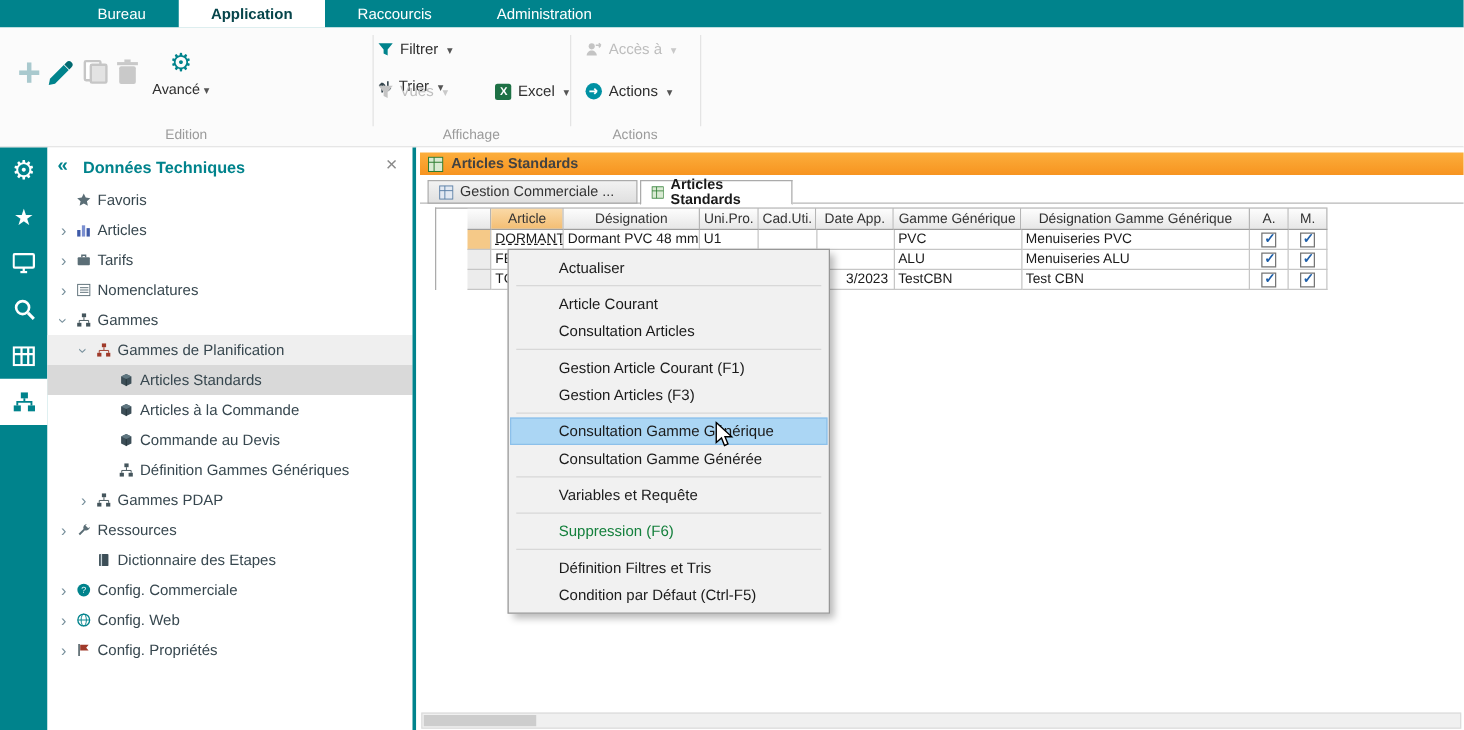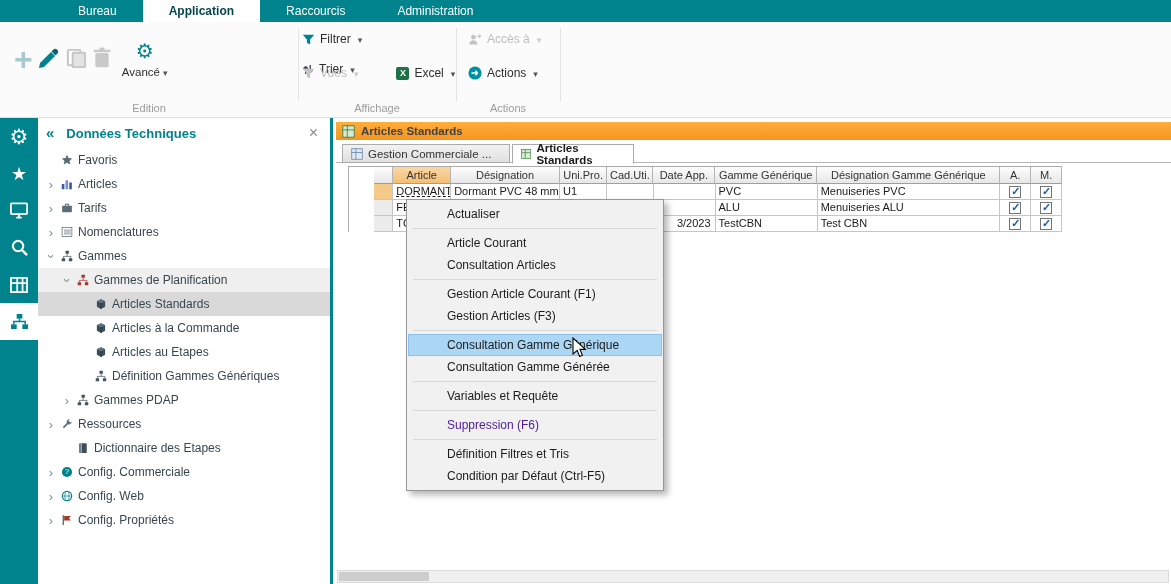--- a/index.html
+++ b/index.html
@@ -95,21 +95,21 @@
   .c-gam { width:106px; } .c-dgg { width:190px; }
   .c-a, .c-m { width:32px; display:flex; align-items:center; justify-content:center; padding:0; }
   .c-article.edit { text-decoration:underline; text-decoration-style:dashed; }
   .cb { width:12px; height:12px; border:1px solid #757575; background:#fff; position:relative; }
   .cb.on::after { content:"✓"; position:absolute; left:1px; top:-3px; font-size:11px; font-weight:bold; color:#1F5FA9; }
 
   
   .cmenu { position:absolute; left:73px; top:81px; width:258px; background:#F1F1F1; border:1px solid #979797; box-shadow:4px 4px 6px rgba(0,0,0,0.28); padding:3px 1px; z-index:10; }
   .cm-item { height:22px; line-height:20px; padding-left:38px; font-size:12px; color:#1B1B1B; border:1px solid transparent; cursor:default; }
   .cm-item.hl { background:#ABD6F4; border-color:#8CC0EA; }
-  .cm-item.dis { color:#4c1d95; }
+  .cm-item.dis { color:#15803d; }
   .cm-item.sep { height:7px; padding:0; position:relative; border:none; }
   .cm-item.sep::after { content:""; position:absolute; left:5px; right:5px; top:3px; border-top:1px solid #D8D8D8; }
 
   
   .cursor { position:absolute; left:239px; top:219px; z-index:20; }
 
   
   .hscroll { position:absolute; left:4px; right:2px; bottom:1px; height:13px; background:#F0F0F0; border:1px solid #DCDCDC; }
   .hthumb { position:absolute; left:1px; top:1px; width:90px; height:9px; background:#CDCDCD; }
 </style>
@@ -356,21 +356,21 @@
 
         <div class="nav-item lvl2">
           <span class="arr"></span>
           <span class="nico">
             <svg width="12" height="12" viewBox="0 0 16 16">
               <path d="M8 1.5l5.5 2.7v7.6L8 14.5l-5.5-2.7V4.2z" fill="#3C4E57"></path>
               <path d="M8 1.5l5.5 2.7L8 6.9 2.5 4.2z" fill="#5F7680"></path>
               <path d="M8 6.9v7.6" stroke="#25333A"></path>
             </svg>
           </span>
-          <span class="nlabel">Articles au Etapes</span>
+          <span class="nlabel">Commande au Devis</span>
         </div>
 
         <div class="nav-item lvl2">
           <span class="arr"></span>
           <span class="nico">
             <svg width="12" height="12" viewBox="0 0 16 16">
               <rect x="6" y="1" width="4.5" height="4" fill="#44555C"></rect>
               <rect x="1" y="11" width="4.5" height="4" fill="#44555C"></rect>
               <rect x="10.5" y="11" width="4.5" height="4" fill="#44555C"></rect>
               <path d="M8.2 5v3M3.2 11V8.5h10v2.5" stroke="#44555C" fill="none"></path>

